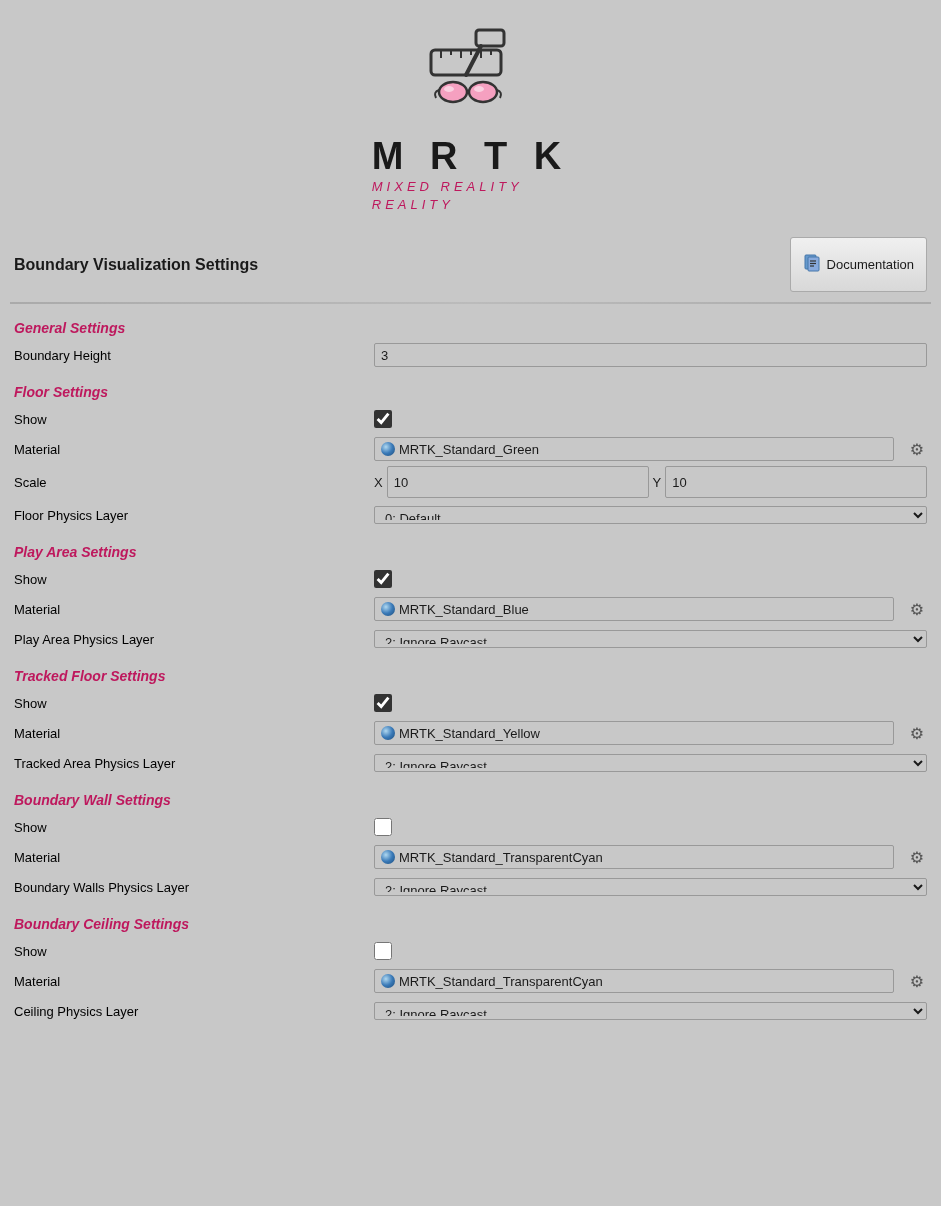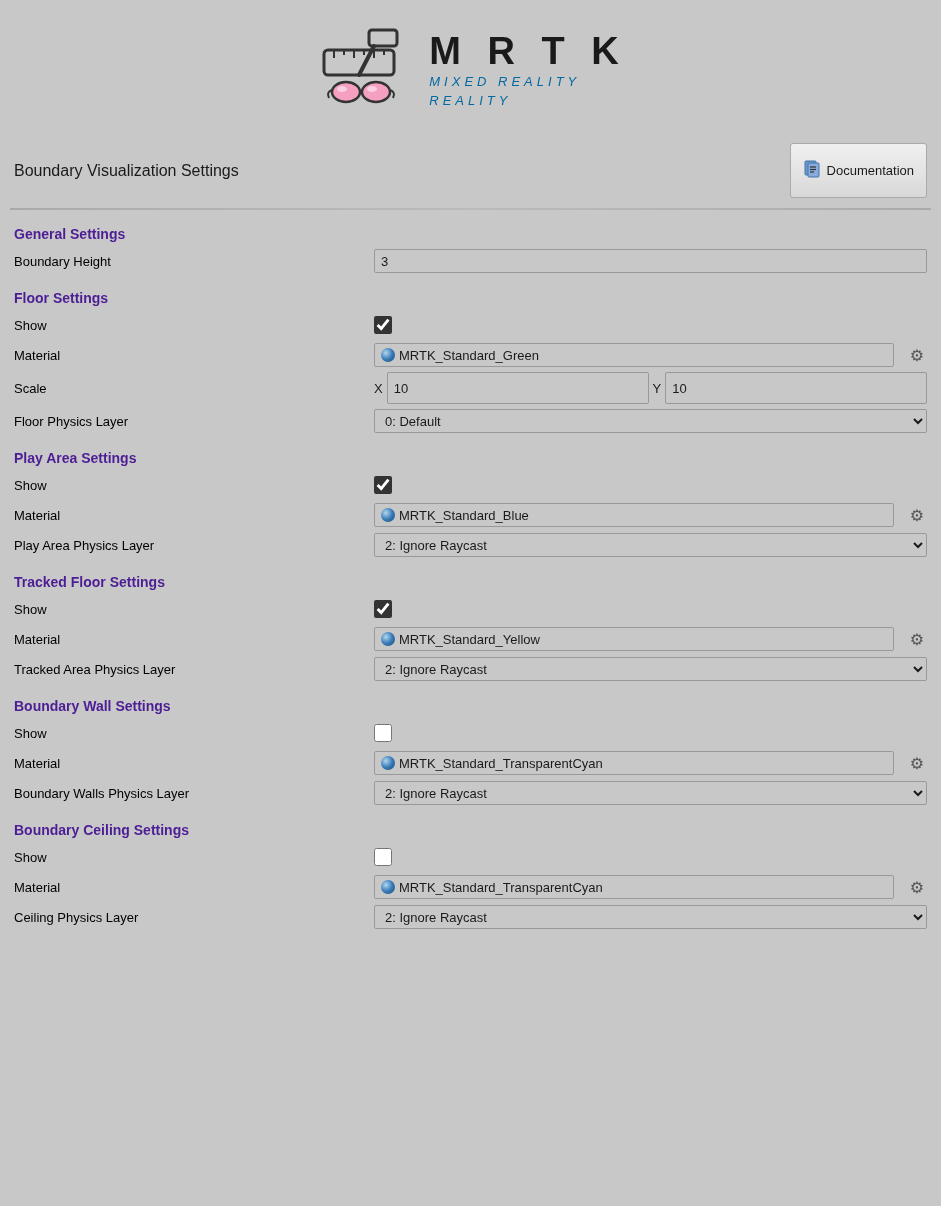--- a/index.html
+++ b/index.html
@@ -15,55 +15,56 @@
       display: flex;
       align-items: center;
       justify-content: center;
       padding: 20px 0 15px 0;
       gap: 20px;
     }
     .logo-area {
       display: flex;
       align-items: center;
       gap: 15px;
+      flex-direction: column;
     }
     .logo-icon {
       width: 100px;
       height: 100px;
     }
     .logo-text {
       display: flex;
       flex-direction: column;
     }
     .logo-title {
       font-size: 38px;
       font-weight: bold;
       letter-spacing: 8px;
       color: #1a1a1a;
     }
     .logo-subtitle {
       font-size: 13px;
       letter-spacing: 4px;
-      color: #0369a1;
+      color: #be185d;
       font-style: italic;
       line-height: 1.4;
     }
     .main-content {
       padding: 0 10px;
     }
     .section-header-row {
       display: flex;
       align-items: center;
       justify-content: space-between;
       padding: 8px 4px;
       margin-bottom: 2px;
     }
     .section-title-main {
       font-size: 16px;
-      font-weight: normal;
+      font-weight: bold;
       color: #1a1a1a;
     }
     .doc-button {
       display: flex;
       align-items: center;
       gap: 6px;
       padding: 16px 12px;
       background: linear-gradient(to bottom, #f0f0f0, #d8d8d8);
       border: 1px solid #aaa;
       border-radius: 3px;
@@ -75,22 +76,23 @@
       height: 2px;
       background: linear-gradient(to right, #aaa, #bbb, #aaa);
       margin: 0 0 10px 0;
     }
     .settings-group {
       padding: 6px 4px;
     }
     .group-title {
       font-size: 14px;
       font-weight: bold;
-      color: #4c1d95;
+      color: #be185d;
       margin-bottom: 6px;
+      font-style: italic;
     }
     .field-row {
       display: flex;
       align-items: center;
       margin-bottom: 4px;
       min-height: 26px;
     }
     .field-label {
       width: 360px;
       font-size: 13px;
@@ -173,21 +175,21 @@
       height: 32px;
     }
     .select-field {
       flex: 1;
       padding: 3px 6px;
       background: #c8c8c8;
       border: 1px solid #999;
       border-radius: 2px;
       font-size: 13px;
       color: #1a1a1a;
-      height: 24px;
+      height: 18px;
       appearance: auto;
       cursor: pointer;
     }
   </style>
 </head>
 <body>
 
 <div class="header">
   <div class="logo-area">
 

